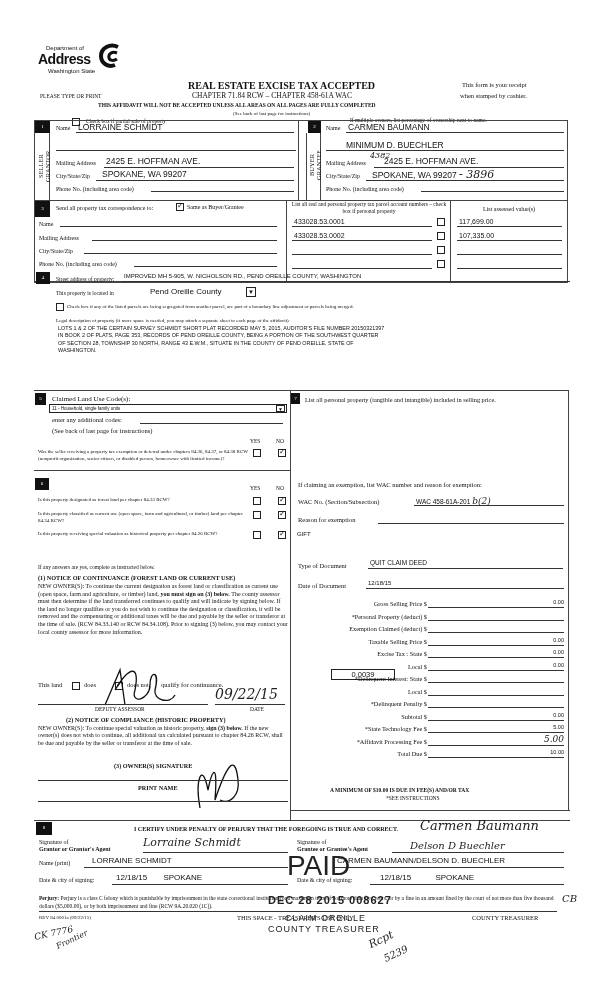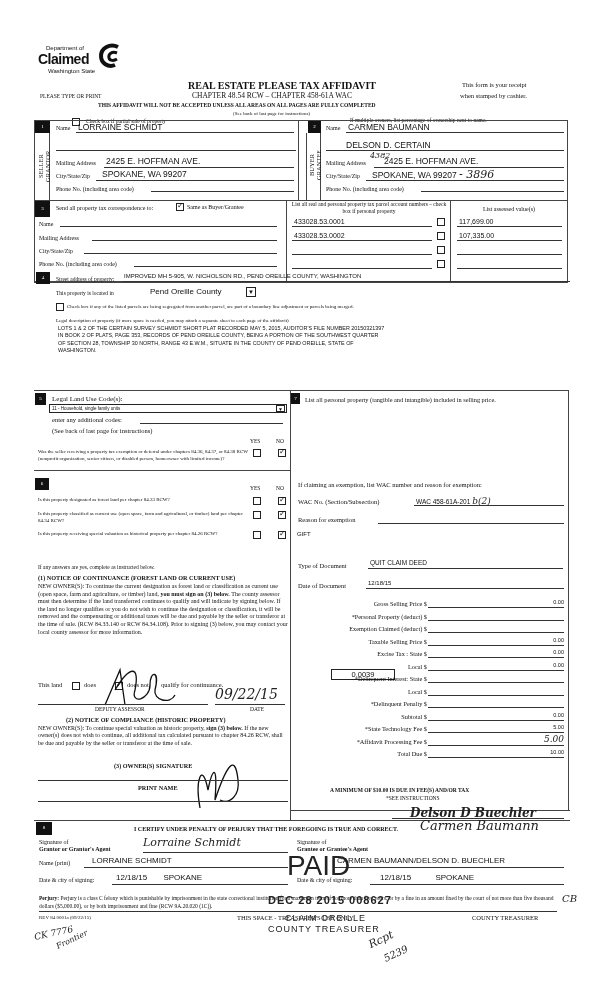--- a/index.html
+++ b/index.html
@@ -17,30 +17,30 @@
 .vlabel{position:absolute;writing-mode:vertical-rl;transform:rotate(180deg);font-size:6.5px;line-height:7px;text-align:center}
 .row{position:absolute;white-space:nowrap}
 .bold{font-weight:bold}
 .stamp{font-family:"Liberation Sans",sans-serif;color:#222;letter-spacing:1px}
 </style>
 </head>
 <body>
 
 <div class="abs" style="left:38px;top:43px;width:90px;height:40px;">
   <div class="abs sans" style="left:8px;top:2px;font-size:6px;">Department of</div>
-  <div class="abs sans bold" style="left:0;top:8px;font-size:14px;letter-spacing:-0.5px;">Claimed</div>
+  <div class="abs sans bold" style="left:0;top:8px;font-size:14px;letter-spacing:-0.5px;">Address</div>
   <div class="abs sans" style="left:10px;top:25px;font-size:6px;">Washington State</div>
   <svg class="abs" style="left:60px;top:0" width="24" height="26" viewBox="0 0 24 26">
     <path d="M20 4 C12 0 3 5 3 13 C3 20 10 25 17 22" fill="none" stroke="#111" stroke-width="4"></path>
     <path d="M19 10 C14 8 10 11 11 15 C12 18 16 18 19 16" fill="none" stroke="#111" stroke-width="3"></path>
   </svg>
 </div>
 
-<div class="abs bold" style="left:188px;top:80px;font-size:10px;">REAL ESTATE PLEASE TAX AFFIDAVIT</div>
-<div class="abs" style="left:192px;top:91px;font-size:7.5px;">CHAPTER 48.54 RCW – CHAPTER 458-61A WAC</div>
+<div class="abs bold" style="left:188px;top:80px;font-size:10px;">REAL ESTATE EXCISE TAX ACCEPTED</div>
+<div class="abs" style="left:192px;top:91px;font-size:7.5px;">CHAPTER 71.84 RCW – CHAPTER 458-61A WAC</div>
 <div class="abs" style="left:40px;top:93px;font-size:5.5px;">PLEASE TYPE OR PRINT</div>
 <div class="abs" style="left:462px;top:81px;font-size:6.5px;">This form is your receipt</div>
 <div class="abs" style="left:460px;top:92px;font-size:6.5px;">when stamped by cashier.</div>
 <div class="abs bold" style="left:98px;top:102px;font-size:5.5px;">THIS AFFIDAVIT WILL NOT BE ACCEPTED UNLESS ALL AREAS ON ALL PAGES ARE FULLY COMPLETED</div>
 <div class="abs" style="left:233px;top:111px;font-size:5px;">(See back of last page for instructions)</div>
 <span class="box" style="left:72px;top:118px;"></span>
 <div class="abs" style="left:86px;top:118px;font-size:5.5px;">Check box if partial sale of property</div>
 <div class="abs" style="left:350px;top:117px;font-size:5.5px;">If multiple owners, list percentage of ownership next to name.</div>
 
 <div class="frame" style="left:34px;top:120px;width:534px;height:162px;"></div>
@@ -68,21 +68,21 @@
   <span class="abs line" style="left:95px;top:6px;width:143px;height:1px;"></span>
 </div>
 
 <div class="secnum" style="left:308px;top:121px;width:13px;height:12px;">2</div>
 <div class="abs" style="left:306px;top:133px;width:15px;height:67px;border-right:1px solid #444;border-left:1px solid #444;"></div>
 <div class="vlabel" style="left:308px;top:145px;height:40px;"><span>BUYER</span><br><span>GRANTEE</span></div>
 <div class="row" style="left:326px;top:124px;width:240px;">
   <span style="font-size:6px;">Name</span>
   <span class="abs line fill" style="left:20px;top:-2px;width:218px;height:11px;padding-left:2px;">CARMEN BAUMANN</span>
 </div>
-<div class="abs line fill" style="left:326px;top:140px;width:238px;height:11px;padding-left:20px;">DELSON D. CERTAIN</div>
+<div class="abs line fill" style="left:326px;top:140px;width:238px;height:11px;padding-left:20px;">MINIMUM D. BUECHLER</div>
 <div class="row" style="left:326px;top:159px;width:240px;">
   <span style="font-size:6px;">Mailing Address</span>
   <span class="abs hw" style="left:44px;top:-8px;font-size:8px;">4382</span>
   <span class="abs line fill" style="left:48px;top:-3px;width:190px;height:12px;padding-left:10px;">2425 E. HOFFMAN AVE.</span>
 </div>
 <div class="row" style="left:326px;top:172px;width:240px;">
   <span style="font-size:6px;">City/State/Zip</span>
   <span class="abs line fill" style="left:40px;top:-4px;width:198px;height:13px;padding-left:6px;">
     <span>SPOKANE, WA 99207</span>
     <span class="hw" style="font-size:11px;">- 3896</span>
@@ -150,21 +150,21 @@
   <div>OF SECTION 28, TOWNSHIP 30 NORTH, RANGE 43 E.W.M., SITUATE IN THE COUNTY OF PEND OREILLE, STATE OF</div>
   <div>WASHINGTON.</div>
 </div>
 
 <div class="frame" style="left:34px;top:390px;width:535px;height:421px;border-left:none;border-bottom:none;"></div>
 <div class="abs" style="left:290px;top:390px;width:1px;height:430px;background:#444;"></div>
 <div class="abs" style="left:290px;top:810px;width:280px;height:1px;background:#444;"></div>
 
 <div class="abs" style="left:34px;top:390px;width:256px;height:1px;background:#444;"></div>
 <div class="secnum" style="left:35px;top:393px;width:11px;height:12px;">5</div>
-<div class="abs bold" style="left:52px;top:395px;font-size:7px;font-weight:normal;">Legal Land Use Code(s):</div>
+<div class="abs bold" style="left:52px;top:395px;font-size:7px;font-weight:normal;">Claimed Land Use Code(s):</div>
 <div class="abs sans" style="left:49px;top:404px;width:238px;height:9px;border:1px solid #222;font-size:4.5px;padding-left:2px;line-height:8px;">
   <span>11 - Household, single family units</span>
   <span class="abs" style="right:1px;top:0;width:9px;height:7px;border:1px solid #222;font-size:5px;text-align:center;line-height:6px;">▼</span>
 </div>
 <div class="abs" style="left:52px;top:416px;font-size:6.5px;">enter any additional codes:</div>
 <div class="abs line" style="left:140px;top:423px;width:143px;height:1px;"></div>
 <div class="abs" style="left:52px;top:427px;font-size:6.5px;">(See back of last page for instructions)</div>
 <div class="abs" style="left:250px;top:438px;font-size:5.5px;">YES</div>
 <div class="abs" style="left:276px;top:438px;font-size:5.5px;">NO</div>
 <div class="abs" style="left:38px;top:448px;width:210px;font-size:5px;line-height:7px;">Was the seller receiving a property tax exemption or deferral under chapters 84.36, 84.37, or 84.38 RCW (nonprofit organization, senior citizen, or disabled person, homeowner with limited income)?</div>
@@ -277,21 +277,21 @@
 <div class="secnum" style="left:36px;top:822px;width:16px;height:13px;">8</div>
 <div class="abs bold" style="left:134px;top:826px;font-size:6px;">I CERTIFY UNDER PENALTY OF PERJURY THAT THE FOREGOING IS TRUE AND CORRECT.</div>
 
 <div class="abs" style="left:39px;top:839px;font-size:6px;">Signature of</div>
 <div class="abs bold" style="left:39px;top:846px;font-size:6px;">Grantor or Grantor's Agent</div>
 <div class="abs line hw" style="left:143px;top:836px;width:145px;height:17px;font-size:11px;">Lorraine Schmidt</div>
 
 <div class="abs" style="left:297px;top:839px;font-size:6px;">Signature of</div>
 <div class="abs bold" style="left:297px;top:846px;font-size:6px;">Grantee or Grantee's Agent</div>
 <div class="abs hw" style="left:420px;top:818px;font-size:13px;">Carmen Baumann</div>
-<div class="abs line hw" style="left:392px;top:806px;width:172px;height:13px;font-size:12px;padding-left:18px;font-weight:bold;">Delson D Buechler</div>
+<div class="abs line hw" style="left:392px;top:840px;width:172px;height:13px;font-size:10px;padding-left:18px;">Delson D Buechler</div>
 
 <div class="abs" style="left:39px;top:860px;font-size:6px;">Name (print)</div>
 <div class="abs line sans" style="left:84px;top:856px;width:204px;height:12px;font-size:8px;padding-left:8px;">LORRAINE SCHMIDT</div>
 <div class="abs line sans" style="left:335px;top:856px;width:229px;height:12px;font-size:8px;padding-left:2px;">CARMEN BAUMANN/DELSON D. BUECHLER</div>
 
 <div class="abs" style="left:39px;top:877px;font-size:6px;">Date &amp; city of signing:</div>
 <div class="abs line sans" style="left:112px;top:873px;width:176px;height:12px;font-size:8px;padding-left:4px;">
   <span>12/18/15</span>
   <span style="margin-left:14px;">SPOKANE</span>
 </div>

